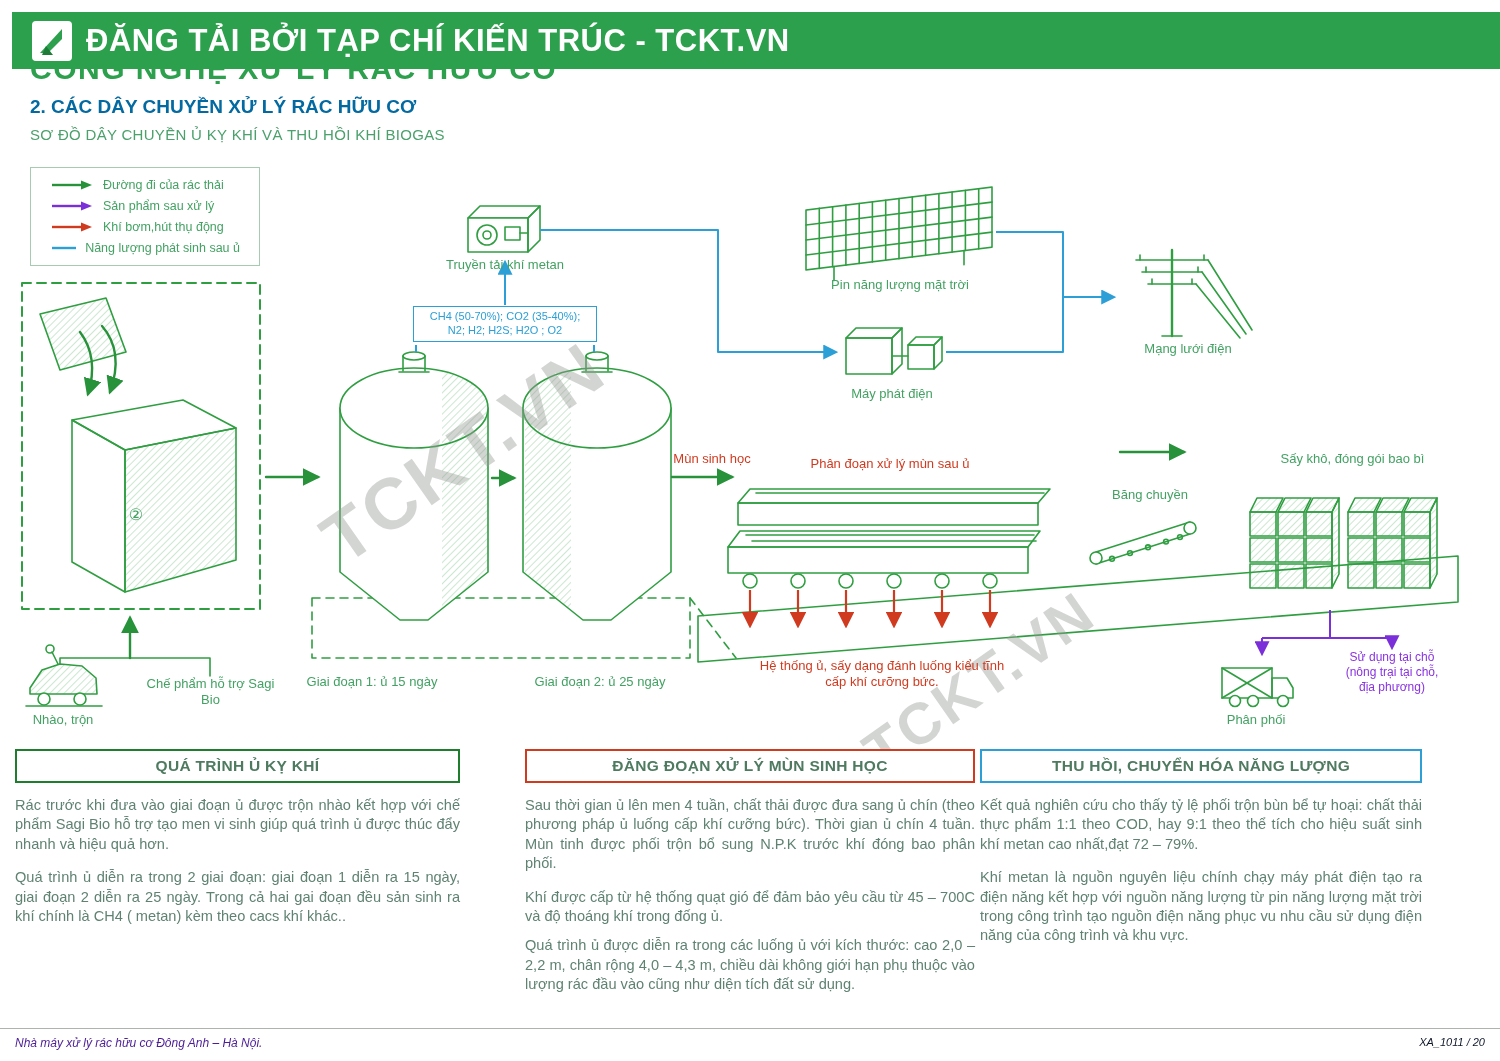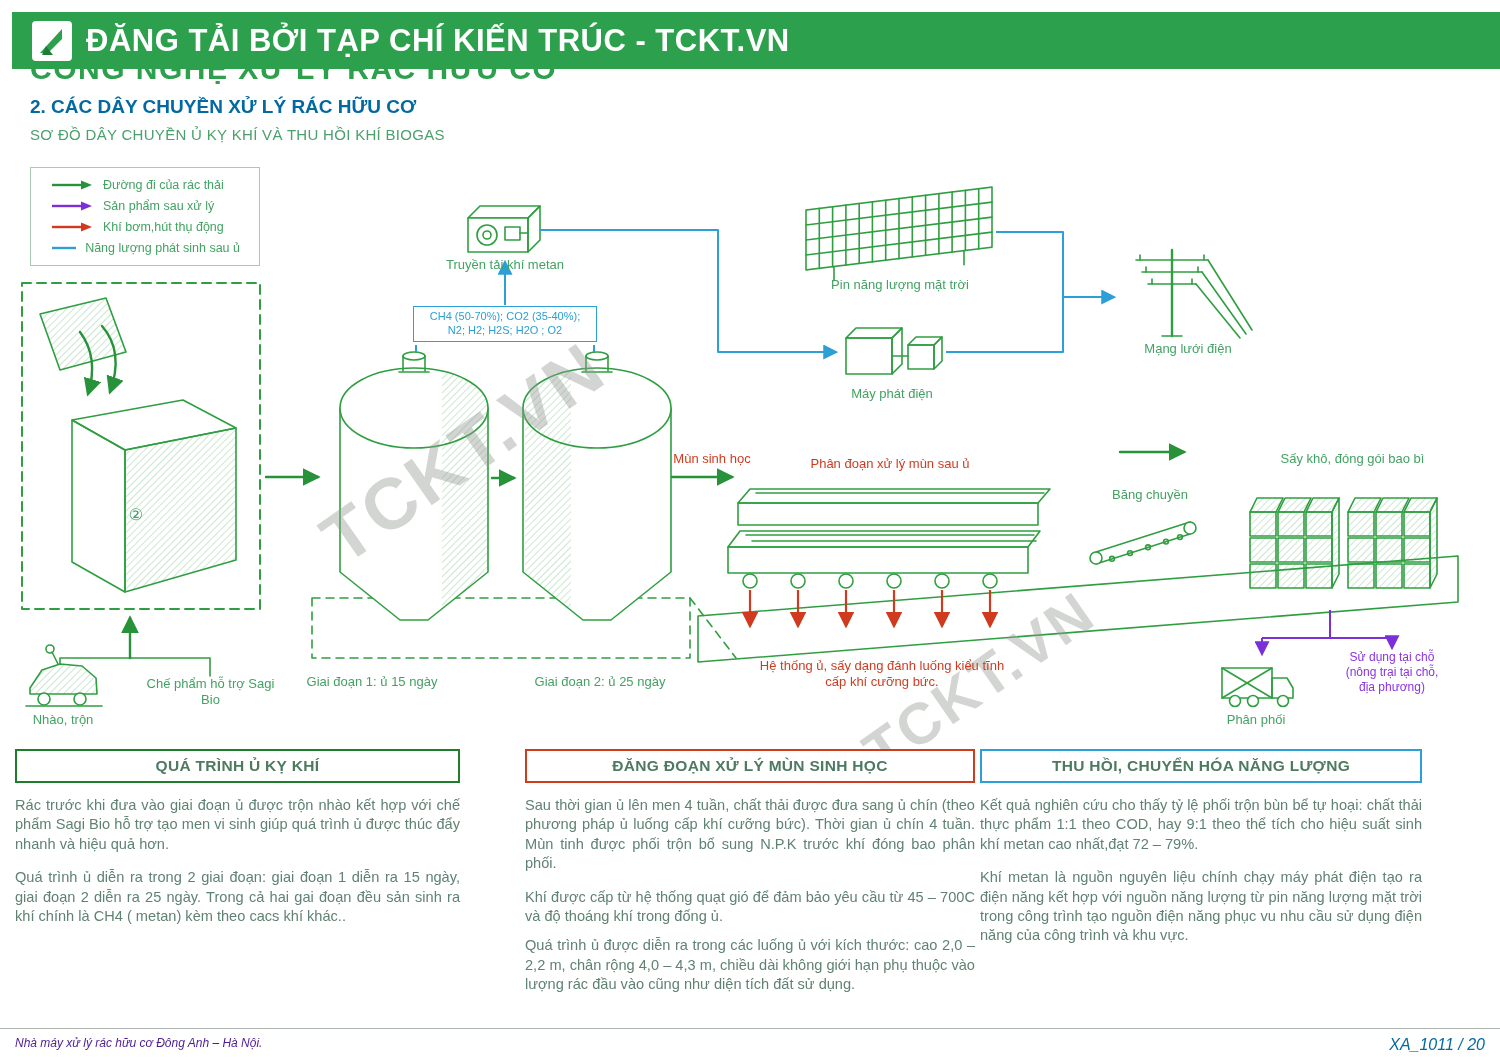--- a/index.html
+++ b/index.html
@@ -39,21 +39,21 @@
   .panel { position:absolute; top:749px; z-index:6; background:#fff; }
   .panel-title { border:2px solid #1e7e2e; height:34px; line-height:30px; text-align:center;
                  font-weight:bold; font-size:15.5px; color:#4e7a60; letter-spacing:.3px; }
   .panel-body { margin-top:13px; font-size:14.6px; color:#5f8272; text-align:justify; line-height:1.33; }
   .panel-body p + p { margin-top:14px; }
   .panel-body p.tight { margin-top:10px; }
 
   
   .footer-line { position:absolute; left:0; right:0; top:1028px; border-top:1px solid #adb3ad; z-index:6; }
   .footer-left  { position:absolute; left:15px;  top:1036px; font-size:12px; font-style:italic; color:#4c1d95; z-index:6; }
-  .footer-right { position:absolute; right:15px; top:1036px; font-size:16px; font-style:italic; color:#0369a1; z-index:6; }
+  .footer-right { position:absolute; right:15px; top:1036px; font-size:11px; font-style:italic; color:#0f172a; z-index:6; }
 </style>
 </head>
 <body>
 
 <div id="stage">
 
   <svg class="diagram" width="1500" height="1061" viewBox="0 0 1500 1061">
     <defs>
       <pattern id="hatch" patternUnits="userSpaceOnUse" width="5" height="5" patternTransform="rotate(45)">
         <line x1="0" y1="0" x2="0" y2="5" stroke="#2f9e41" stroke-width="0.7" opacity="0.7"></line>

